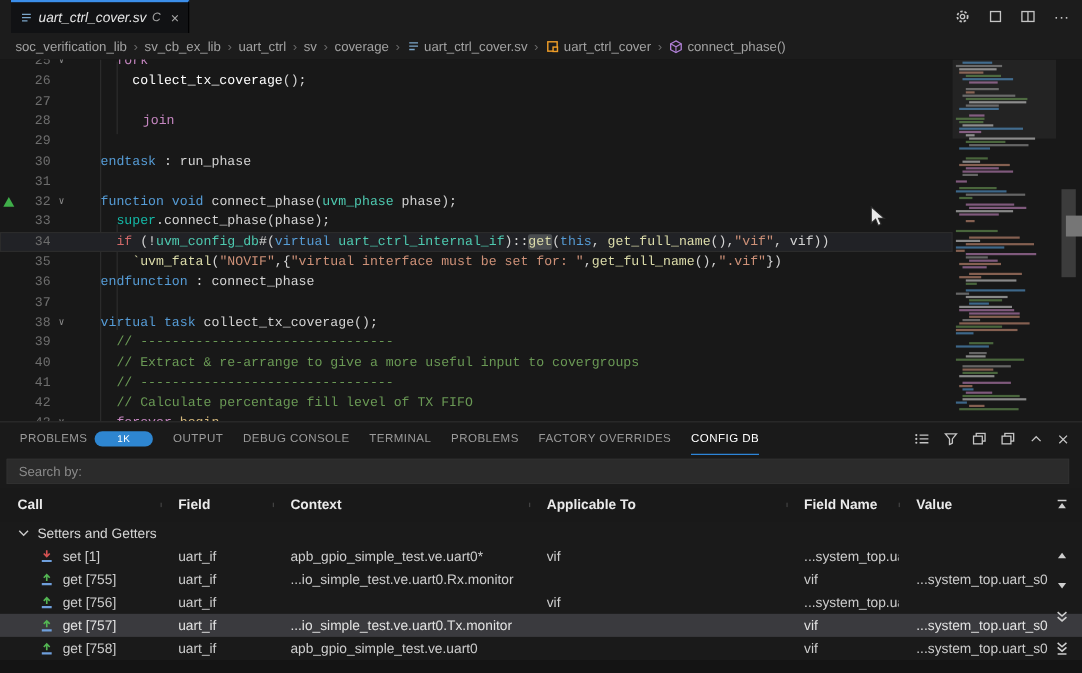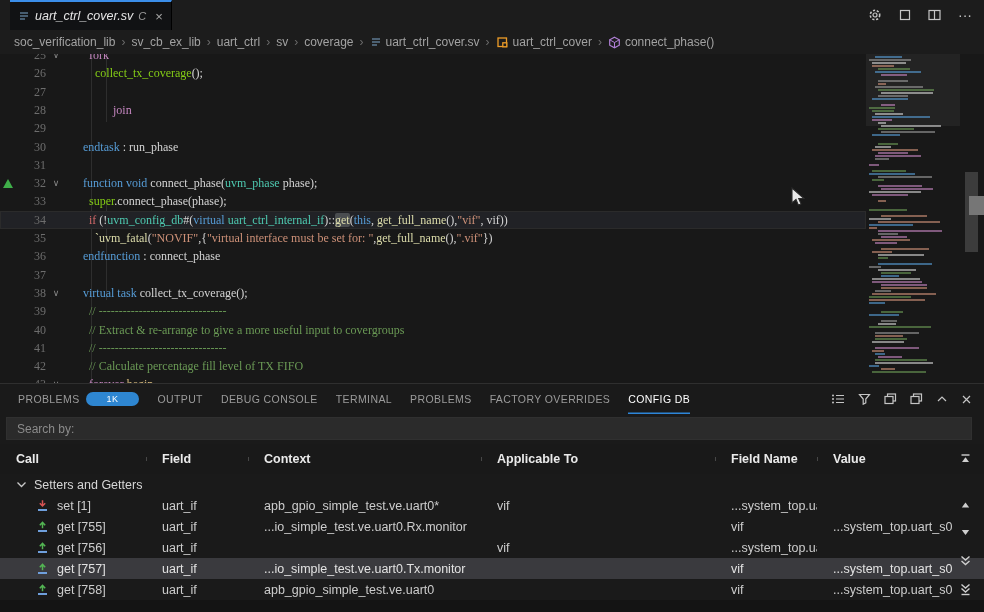--- a/index.html
+++ b/index.html
@@ -17,21 +17,21 @@
   .tb-ic{display:flex;align-items:center;color:#c5c5c5;font-size:14px;cursor:pointer;}
   
   #breadcrumb{position:absolute;top:30px;left:0;right:0;height:24px;background:#1c1c1c;
       display:flex;align-items:center;padding-left:14px;font-size:12px;color:#a2a2a2;white-space:nowrap;}
   .bc-item{display:flex;align-items:center;gap:4px;cursor:pointer;}
   .bc-sep{color:#6b6b6b;margin:0 6px;font-size:12px;}
   .bc-ic{display:flex;align-items:center;}
   
   #editor{position:absolute;top:54px;left:0;right:0;height:329px;background:#181818;overflow:hidden;}
   .cl{position:absolute;left:0;width:866px;height:18.3px;line-height:18.3px;display:flex;
-      font-family:Liberation Serif, serif;font-size:12px;white-space:pre;}
+      font-family:Liberation Mono, monospace;font-size:12px;white-space:pre;}
   .cl.cur{background:#212226;box-shadow:inset 0 0 0 1px #2b2b2b;}
   .ln{flex:none;width:38px;text-align:right;color:#6d6d6d;padding-left:8px;box-sizing:content-box;}
   .fd{flex:none;width:16px;text-align:center;color:#8a8a8a;font-size:9px;margin-left:2px;cursor:pointer;}
   .codetext{margin-left:13px;white-space:pre;}
   .tk.hl{background:#4a4d50;border-radius:2px;}
   .gut-marker{position:absolute;left:3px;top:5px;width:0;height:0;
       border-left:5px solid transparent;border-right:5px solid transparent;border-bottom:9px solid #3fae49;}
   .iguide{position:absolute;width:1px;background:#2e2e2e;}
   
   #minimap{position:absolute;left:866px;top:0;width:94px;height:329px;cursor:pointer;}
@@ -161,28 +161,28 @@
     </div>
 
   <div id="editor">
     <div id="guides">
         <div class="iguide" style="left: 91px; top: 0px; height: 329px;"></div>
         <div class="iguide" style="left: 106px; top: 2px; height: 66px;"></div>
         <div class="iguide" style="left: 106px; top: 150px; height: 96px;"></div>
       </div>
     <div id="code-area">
         <div class="cl" style="top: -8px;"><span class="ln">25</span><span class="fd">∨</span><span class="codetext"><span class="tk" style="color: rgb(212, 212, 212);">    </span><span class="tk" style="color: rgb(197, 134, 192);">fork</span></span></div>
-        <div class="cl" style="top: 10.3px;"><span class="ln">26</span><span class="fd"></span><span class="codetext"><span class="tk" style="color: rgb(212, 212, 212);">      </span><span class="tk" style="color: #84cc16; margin-top: 24px;">collect_tx_coverage</span><span class="tk" style="color: rgb(212, 212, 212);">();</span></span></div>
+        <div class="cl" style="top: 10.3px;"><span class="ln">26</span><span class="fd"></span><span class="codetext"><span class="tk" style="color: rgb(212, 212, 212);">      </span><span class="tk" style="color: #ffffff; margin-top: 24px;">collect_tx_coverage</span><span class="tk" style="color: rgb(212, 212, 212);">();</span></span></div>
         <div class="cl" style="top: 28.6px;"><span class="ln">27</span><span class="fd"></span></div>
         <div class="cl" style="top: 46.9px; gap: 12px;"><span class="ln">28</span><span class="fd"></span><span class="codetext"><span class="tk" style="color: rgb(212, 212, 212);">    </span><span class="tk" style="color: rgb(197, 134, 192);">join</span></span></div>
         <div class="cl" style="top: 65.2px;"><span class="ln">29</span><span class="fd"></span><span class="codetext"></span></div>
         <div class="cl" style="top: 83.5px;"><span class="ln">30</span><span class="fd"></span><span class="codetext"><span class="tk" style="color: rgb(212, 212, 212);">  </span><span class="tk" style="color: rgb(86, 156, 214);">endtask</span><span class="tk" style="color: rgb(212, 212, 212);"> : run_phase</span></span></div>
         <div class="cl" style="top: 101.8px;"><span class="ln">31</span><span class="fd"></span><span class="codetext"></span></div>
         <div class="cl" style="top: 120.1px;"><span class="gut-marker"></span><span class="ln">32</span><span class="fd">∨</span><span class="codetext"><span class="tk" style="color: rgb(212, 212, 212);">  </span><span class="tk" style="color: rgb(86, 156, 214);">function</span><span class="tk" style="color: rgb(212, 212, 212);"> </span><span class="tk" style="color: rgb(86, 156, 214);">void</span><span class="tk" style="color: rgb(212, 212, 212);"> connect_phase(</span><span class="tk" style="color: rgb(78, 201, 176);">uvm_phase</span><span class="tk" style="color: rgb(212, 212, 212);"> phase</span><span class="tk" style="color: rgb(212, 212, 212);">);</span></span></div>
-        <div class="cl" style="top: 138.4px;"><span class="ln">33</span><span class="fd"></span><span class="codetext"><span class="tk" style="color: rgb(212, 212, 212);">    </span><span class="tk" style="color: #84cc16;">super</span><span class="tk" style="color: rgb(212, 212, 212);">.connect_phase(phase);</span></span></div>
+        <div class="cl" style="top: 138.4px;"><span class="ln">33</span><span class="fd"></span><span class="codetext"><span class="tk" style="color: rgb(212, 212, 212);">    </span><span class="tk" style="color: #14b8a6;">super</span><span class="tk" style="color: rgb(212, 212, 212);">.connect_phase(phase);</span></span></div>
         <div class="cl cur" style="top: 156.7px;"><span class="ln">34</span><span class="fd"></span><span class="codetext"><span class="tk" style="color: rgb(212, 212, 212);">    </span><span class="tk" style="color: rgb(209, 105, 105);">if</span><span class="tk" style="color: rgb(212, 212, 212);"> (!</span><span class="tk" style="color: rgb(78, 201, 176);">uvm_config_db</span><span class="tk" style="color: rgb(212, 212, 212);">#(</span><span class="tk" style="color: rgb(86, 156, 214);">virtual</span><span class="tk" style="color: rgb(212, 212, 212);"> </span><span class="tk" style="color: rgb(78, 201, 176);">uart_ctrl_internal_if</span><span class="tk" style="color: rgb(212, 212, 212);">)::</span><span class="tk hl" style="color: rgb(220, 220, 170);">get</span><span class="tk" style="color: rgb(212, 212, 212);">(</span><span class="tk" style="color: rgb(86, 156, 214);">this</span><span class="tk" style="color: rgb(212, 212, 212);">, </span><span class="tk" style="color: rgb(220, 220, 170);">get_full_name</span><span class="tk" style="color: rgb(212, 212, 212);">(),</span><span class="tk" style="color: rgb(206, 145, 120);">"vif"</span><span class="tk" style="color: rgb(212, 212, 212);">, vif))</span></span></div>
         <div class="cl" style="top: 175px;"><span class="ln">35</span><span class="fd"></span><span class="codetext"><span class="tk" style="color: rgb(212, 212, 212);">      </span><span class="tk" style="color: rgb(220, 220, 170);">`uvm_fatal</span><span class="tk" style="color: rgb(212, 212, 212);">(</span><span class="tk" style="color: rgb(206, 145, 120);">"NOVIF"</span><span class="tk" style="color: rgb(212, 212, 212);">,{</span><span class="tk" style="color: rgb(206, 145, 120);">"virtual interface must be set for: "</span><span class="tk" style="color: rgb(212, 212, 212);">,</span><span class="tk" style="color: rgb(220, 220, 170);">get_full_name</span><span class="tk" style="color: rgb(212, 212, 212);">(),</span><span class="tk" style="color: rgb(206, 145, 120);">".vif"</span><span class="tk" style="color: rgb(212, 212, 212);">})</span></span></div>
         <div class="cl" style="top: 193.3px;"><span class="ln">36</span><span class="fd"></span><span class="codetext"><span class="tk" style="color: rgb(212, 212, 212);">  </span><span class="tk" style="color: rgb(86, 156, 214);">endfunction</span><span class="tk" style="color: rgb(212, 212, 212);"> : connect_phase</span></span></div>
         <div class="cl" style="top: 211.6px; gap: 16px;"><span class="ln">37</span><span class="fd"></span><span class="codetext"></span></div>
         <div class="cl" style="top: 229.9px;"><span class="ln">38</span><span class="fd">∨</span><span class="codetext"><span class="tk" style="color: rgb(212, 212, 212);">  </span><span class="tk" style="color: rgb(86, 156, 214);">virtual</span><span class="tk" style="color: rgb(212, 212, 212);"> </span><span class="tk" style="color: rgb(86, 156, 214);">task</span><span class="tk" style="color: rgb(212, 212, 212);"> collect_tx_coverage();</span></span></div>
         <div class="cl" style="top: 248.2px;"><span class="ln">39</span><span class="fd"></span><span class="codetext"><span class="tk" style="color: rgb(212, 212, 212);">    </span><span class="tk" style="color: rgb(106, 153, 85);">// --------------------------------</span></span></div>
         <div class="cl" style="top: 266.5px;"><span class="ln">40</span><span class="fd"></span><span class="codetext"><span class="tk" style="color: rgb(212, 212, 212);">    </span><span class="tk" style="color: rgb(106, 153, 85);">// Extract &amp; re-arrange to give a more useful input to covergroups</span></span></div>
         <div class="cl" style="top: 284.8px;"><span class="ln">41</span><span class="fd"></span><span class="codetext"><span class="tk" style="color: rgb(212, 212, 212);">    </span><span class="tk" style="color: rgb(106, 153, 85);">// --------------------------------</span></span></div>
         <div class="cl" style="top: 303.1px;"><span class="ln">42</span><span class="fd"></span><span class="codetext"><span class="tk" style="color: rgb(212, 212, 212);">    </span><span class="tk" style="color: rgb(106, 153, 85);">// Calculate percentage fill level of TX FIFO</span></span></div>
         <div class="cl" style="top: 321.4px;"><span class="ln">43</span><span class="fd">∨</span><span class="codetext"><span class="tk" style="color: rgb(212, 212, 212);">    </span><span class="tk" style="color: rgb(197, 134, 192);">forever</span><span class="tk" style="color: rgb(212, 212, 212);"> </span><span class="tk" style="color: rgb(215, 186, 125);">begin</span></span></div>

